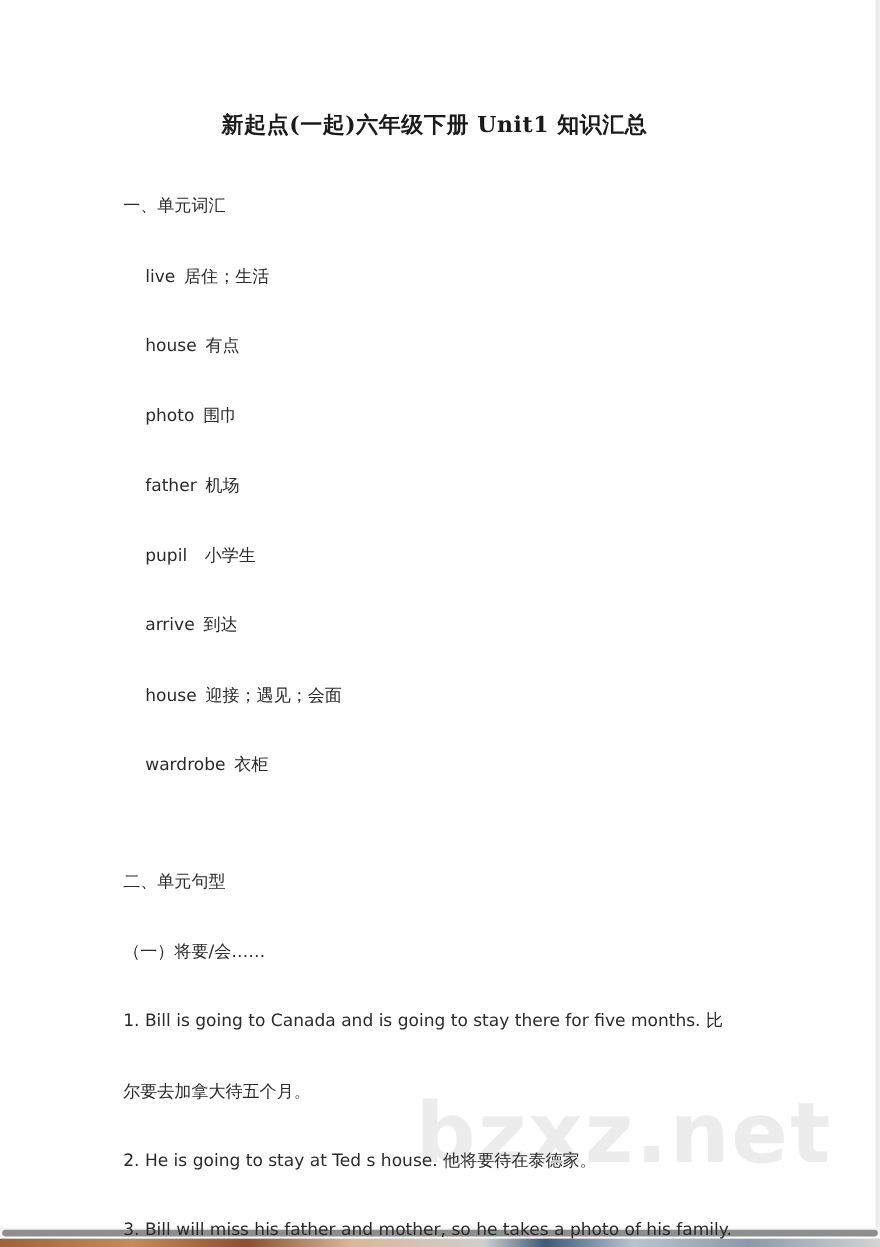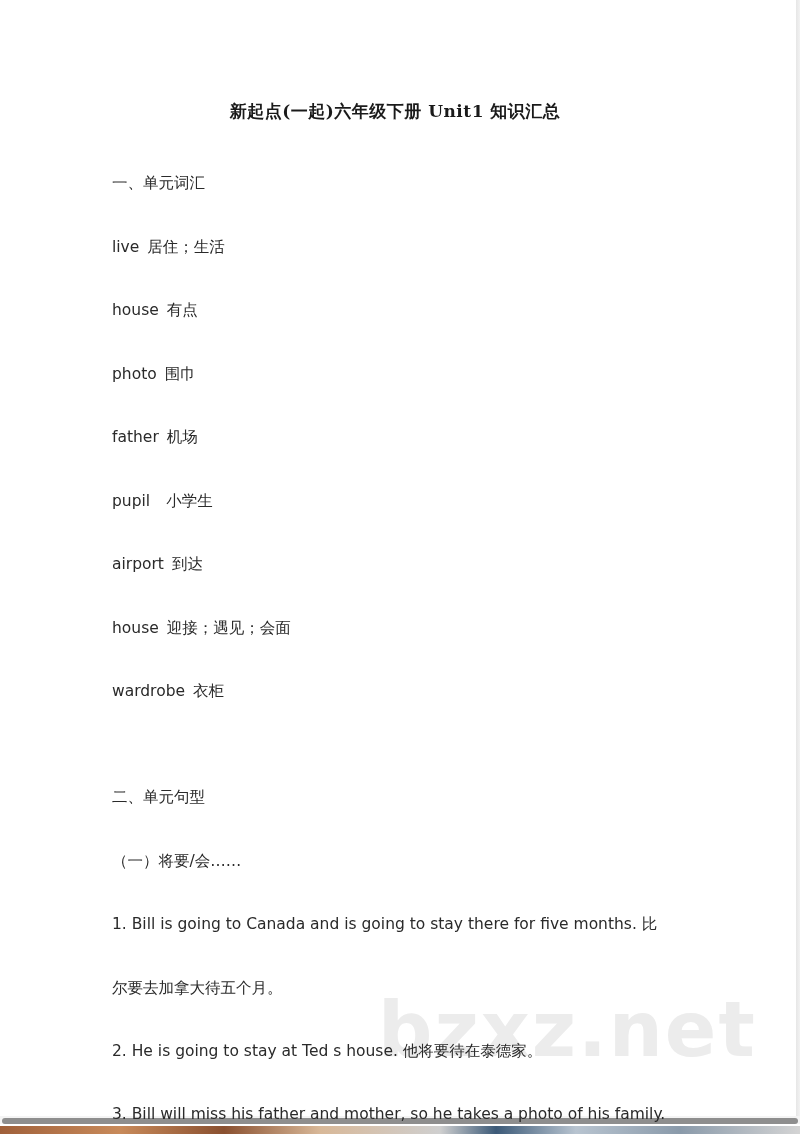--- a/index.html
+++ b/index.html
@@ -13,27 +13,27 @@
     position: absolute; left: 0; top: 0; width: 796px; height: 1116px;
     background: #ffffff;
   }
   .right-border {
     position: absolute; left: 796px; top: 0; width: 4px; height: 1116px;
     background: linear-gradient(to right, #e6e6e6, #f2f2f2);
   }
   .title {
     position: absolute; left: 0; top: 100px; width: 790px; text-align: center;
     font-family: "DejaVu Serif", "Liberation Serif", serif;
-    font-weight: bold; font-size: 17px; color: #1a1a1a; letter-spacing: 0.5px;
+    font-weight: bold; font-size: 20px; color: #1a1a1a; letter-spacing: 0.5px;
   }
   .line {
     position: absolute; left: 112px; font-size: 15.5px; white-space: nowrap;
     color: #2a2a2a;
   }
-  .vocab .word { margin-right: 8px; }
+  .vocab .word { margin-right: 8px; margin-left: 20px; }
   .watermark {
     position: absolute; left: 378px; top: 992px;
     font-family: "DejaVu Sans", "Liberation Sans", sans-serif;
     font-weight: bold; font-size: 76px; color: #ececec; letter-spacing: 2px;
     z-index: 0; line-height: 1;
   }
   .txt { position: relative; z-index: 1; }
   .scrollbar-track {
     position: absolute; left: 0; top: 1116px; width: 800px; height: 8px;
     background: #f4f4f4;
@@ -67,21 +67,21 @@
   <div class="line vocab txt" style="top:278px;">
     <span class="word">photo</span><span>围巾</span>
   </div>
   <div class="line vocab txt" style="top:320px;">
     <span class="word">father</span><span>机场</span>
   </div>
   <div class="line vocab txt" style="top:363px;">
     <span class="word" style="margin-right:16px;">pupil</span><span>小学生</span>
   </div>
   <div class="line vocab txt" style="top:405px;">
-    <span class="word">airport</span><span>到达</span>
+    <span class="word">arrive</span><span>到达</span>
   </div>
   <div class="line vocab txt" style="top:448px;">
     <span class="word">house</span><span>迎接；遇见；会面</span>
   </div>
   <div class="line vocab txt" style="top:490px;">
     <span class="word">wardrobe</span><span>衣柜</span>
   </div>
 
   <div class="line txt" style="top:575px;">二、单元句型</div>
   <div class="line txt" style="top:618px;">（一）将要/会……</div>

